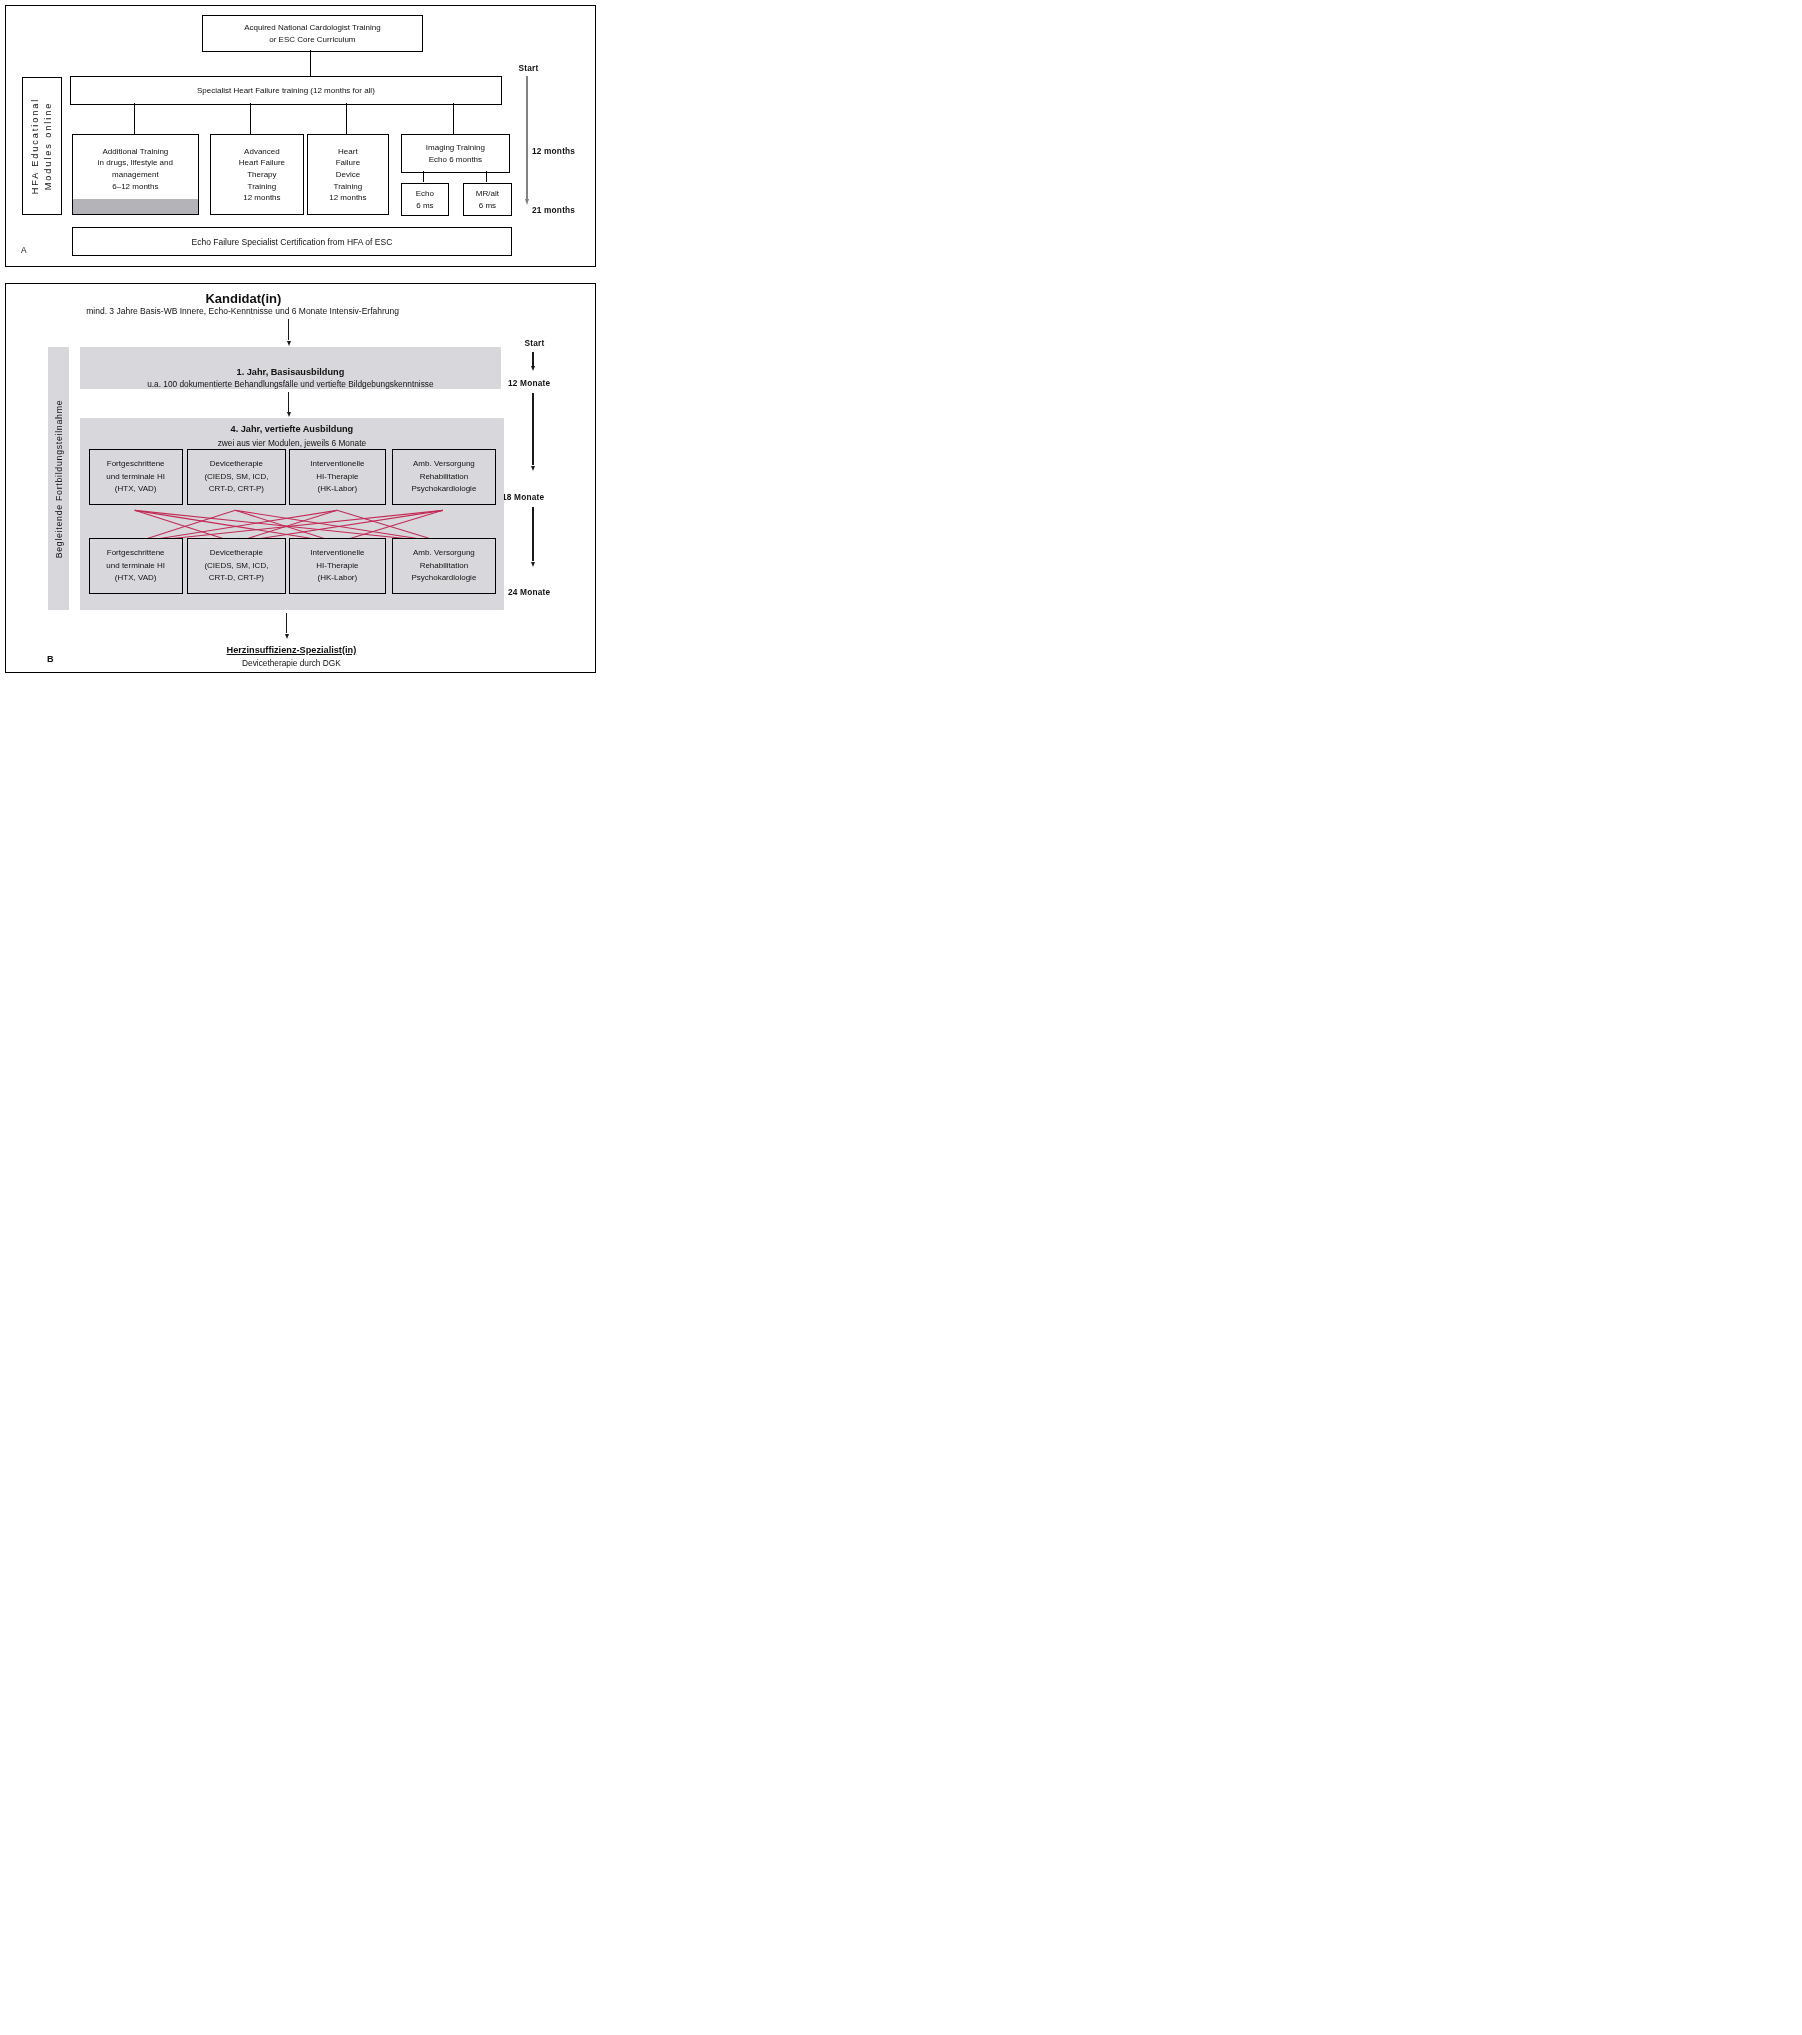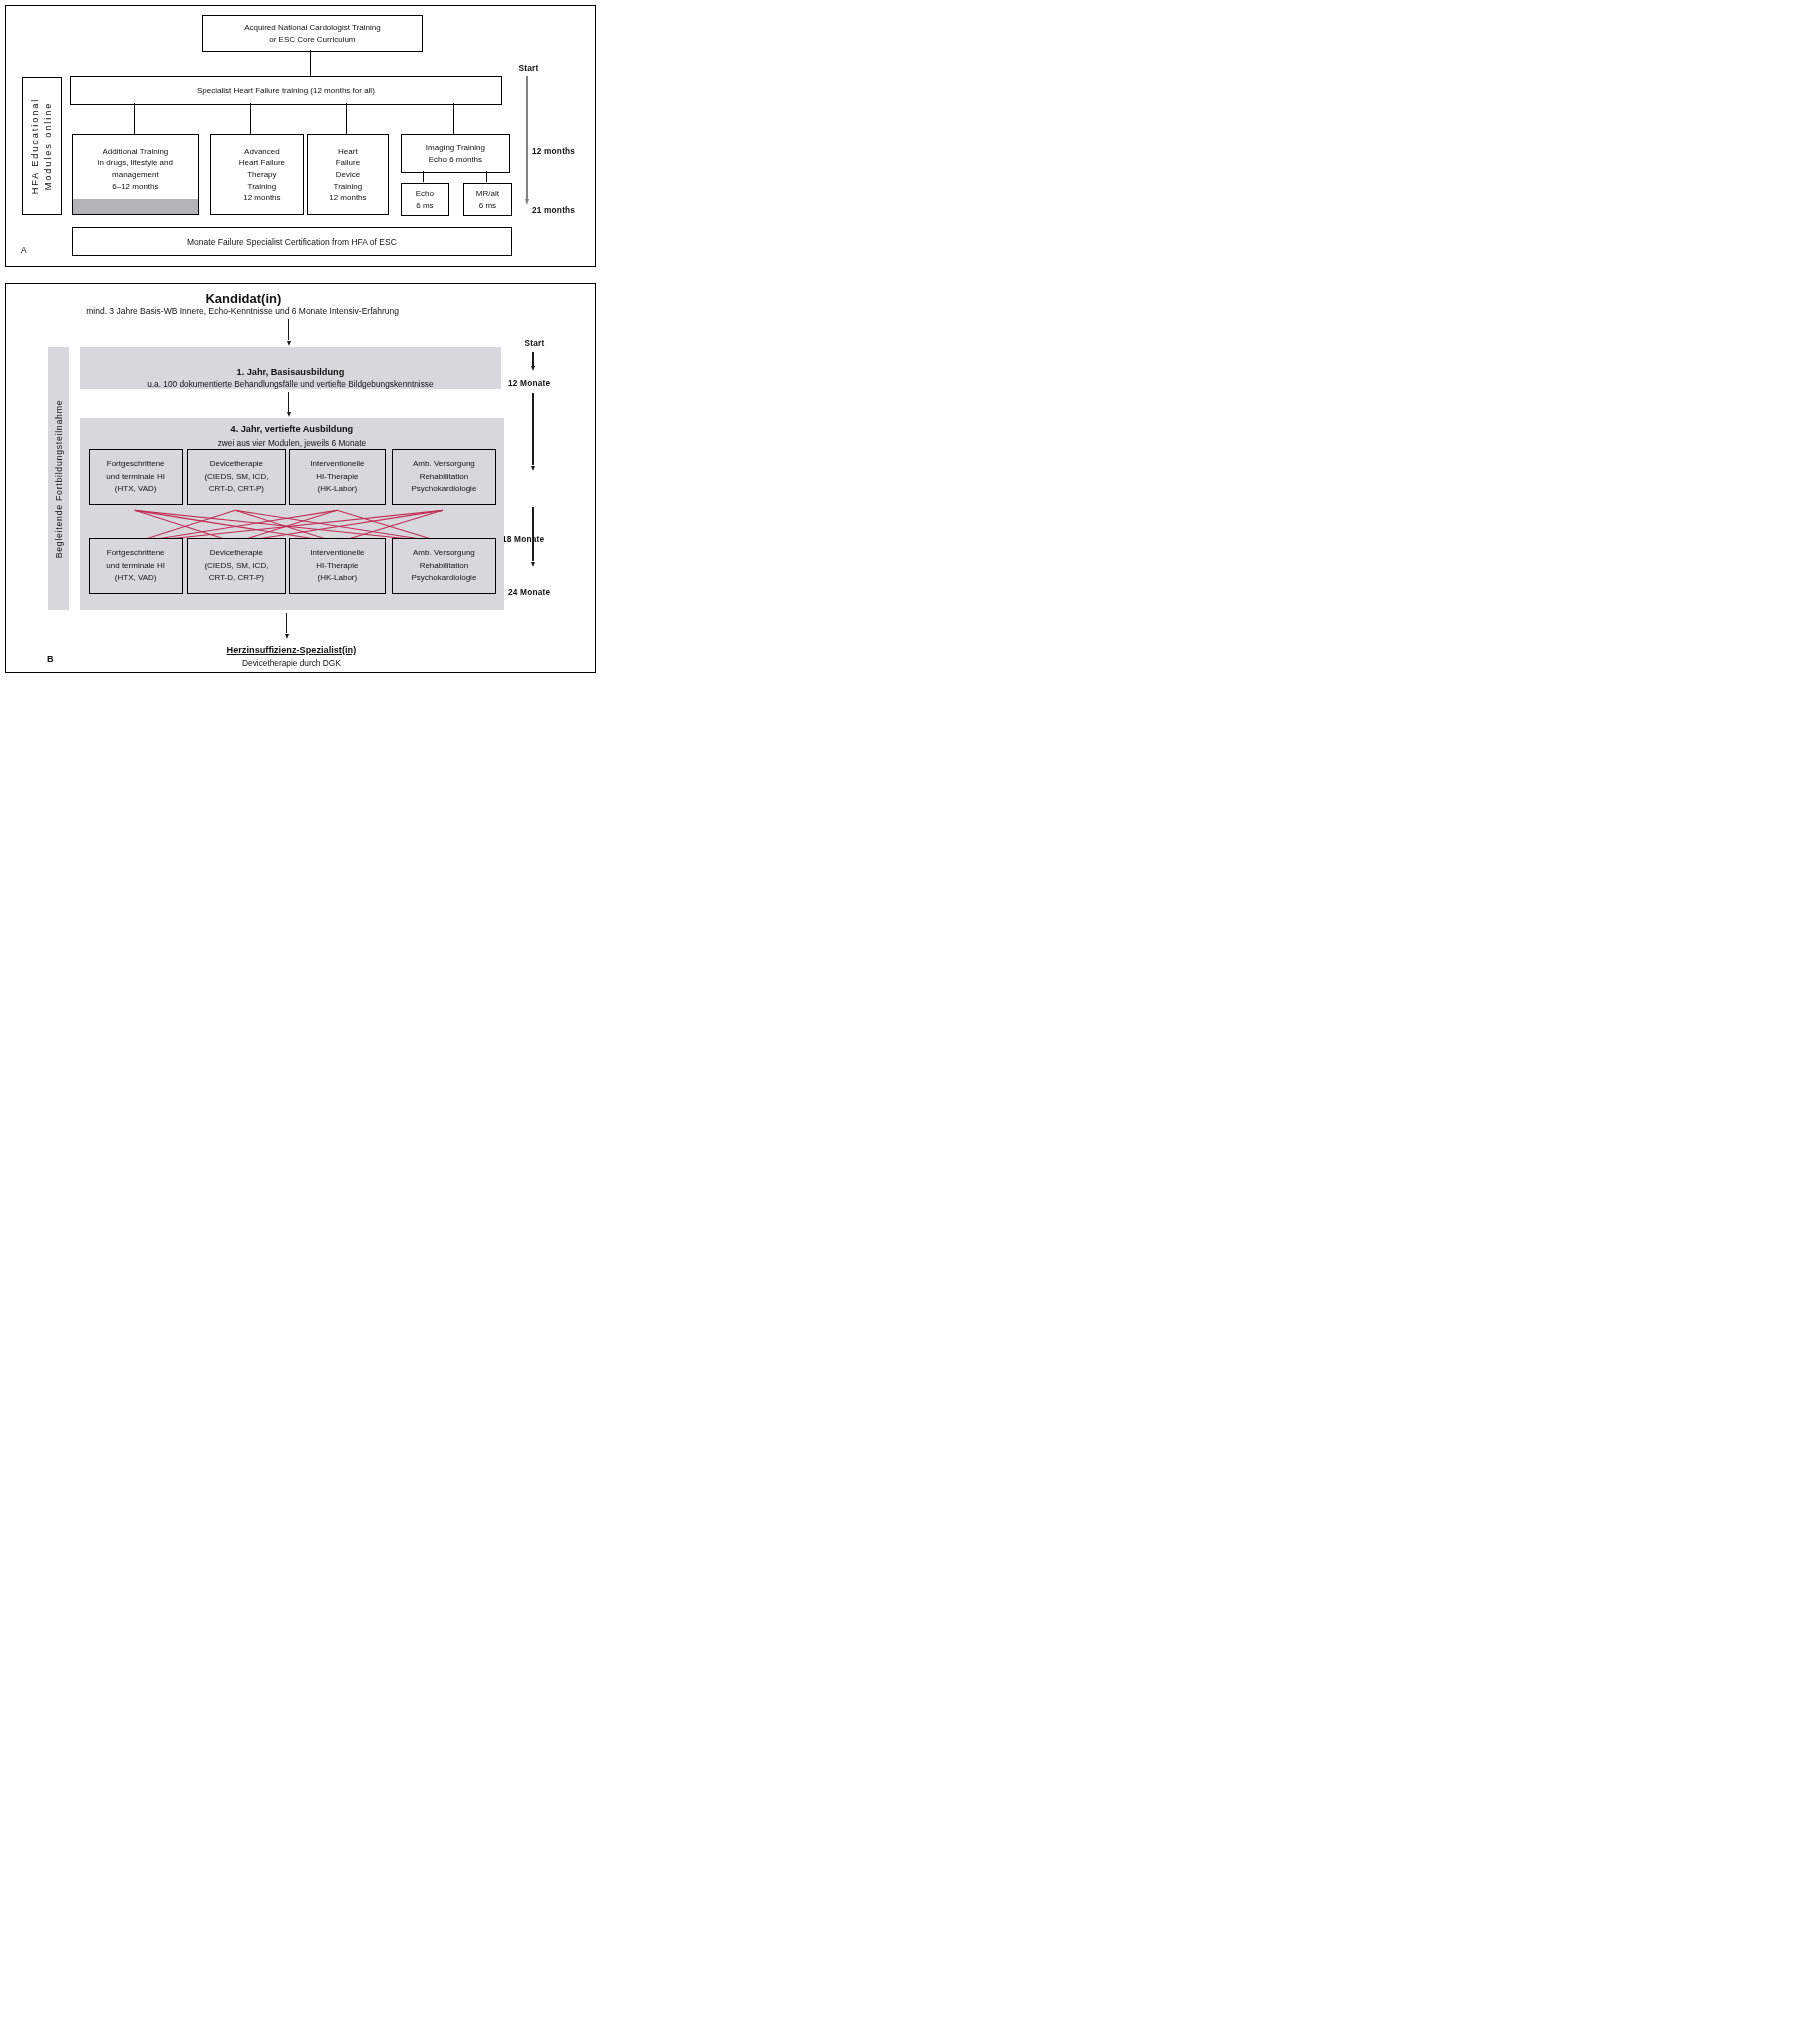--- a/index.html
+++ b/index.html
@@ -100,21 +100,21 @@
     <span>MR/alt
 6 ms</span>
   </div>
 
   <div class="txt timelabel ctr" style="left:503px;top:57px;width:39px;">Start</div>
   <div class="varrow gray" style="left:520px;top:70px;height:123px;"></div>
   <div class="txt timelabel" style="left:526px;top:140px;">12 months</div>
   <div class="txt timelabel" style="left:526px;top:199px;">21 months</div>
 
   <div class="box" style="left:66px;top:221px;width:438px;height:27px;font-size:8.5px;">
-    <span>Monate Failure Specialist Certification from HFA of ESC</span>
+    <span>Echo Failure Specialist Certification from HFA of ESC</span>
   </div>
 
   <div class="txt" style="left:15px;top:239px;font-size:8.3px;">A</div>
 </div>
 
 <div class="frame" style="left:4.9px;top:283px;width:589px;height:388px;">
 
   <div class="txt bold ctr" style="left:140px;top:6.8px;width:195px;font-size:13px;">Kandidat(in)</div>
   <div class="txt ctr" style="left:-6.3px;top:22px;width:486px;font-size:8.5px;">mind. 3 Jahre Basis-WB Innere, Echo-Kenntnisse und 6 Monate Intensiv-Erfahrung</div>
 
@@ -126,21 +126,21 @@
 
   <div class="grayfill abs ctr" style="left:74px;top:63px;width:421px;height:42px;display:flex;flex-direction:column;justify-content:flex-end;gap:1.9px;">
     <div class="bold" style="font-size:9.2px;">1. Jahr, Basisausbildung</div>
     <div style="font-size:8.3px;">u.a. 100 dokumentierte Behandlungsfälle und vertiefte Bildgebungskenntnisse</div>
   </div>
 
   <div class="txt timelabel ctr" style="left:509px;top:54px;width:39px;">Start</div>
   <div class="varrow" style="left:526px;top:68px;height:13.6px;width:1.7px;"></div>
   <div class="txt timelabel" style="left:502px;top:94px;">12 Monate</div>
   <div class="varrow" style="left:526px;top:109px;height:72px;width:1.7px;"></div>
-  <div class="txt timelabel" style="left:496px;top:208px;margin-top:42px;">18 Monate</div>
+  <div class="txt timelabel" style="left:496px;top:208px;">18 Monate</div>
   <div class="varrow" style="left:526px;top:223px;height:54px;width:1.7px;"></div>
   <div class="txt timelabel" style="left:502px;top:303px;">24 Monate</div>
 
   <div class="varrow" style="left:282px;top:108px;height:19.5px;"></div>
 
   <div class="grayfill abs" style="left:74px;top:134px;width:424px;height:192px;">
     <div class="txt bold ctr" style="left:0;top:6.3px;width:100%;font-size:9.2px;">4. Jahr, vertiefte Ausbildung</div>
     <div class="txt ctr" style="left:0;top:20.4px;width:100%;font-size:8.3px;">zwei aus vier Modulen, jeweils 6 Monate</div>
 
     <svg class="abs" style="left:0;top:0;" width="424" height="192" viewBox="0 0 871 395">

